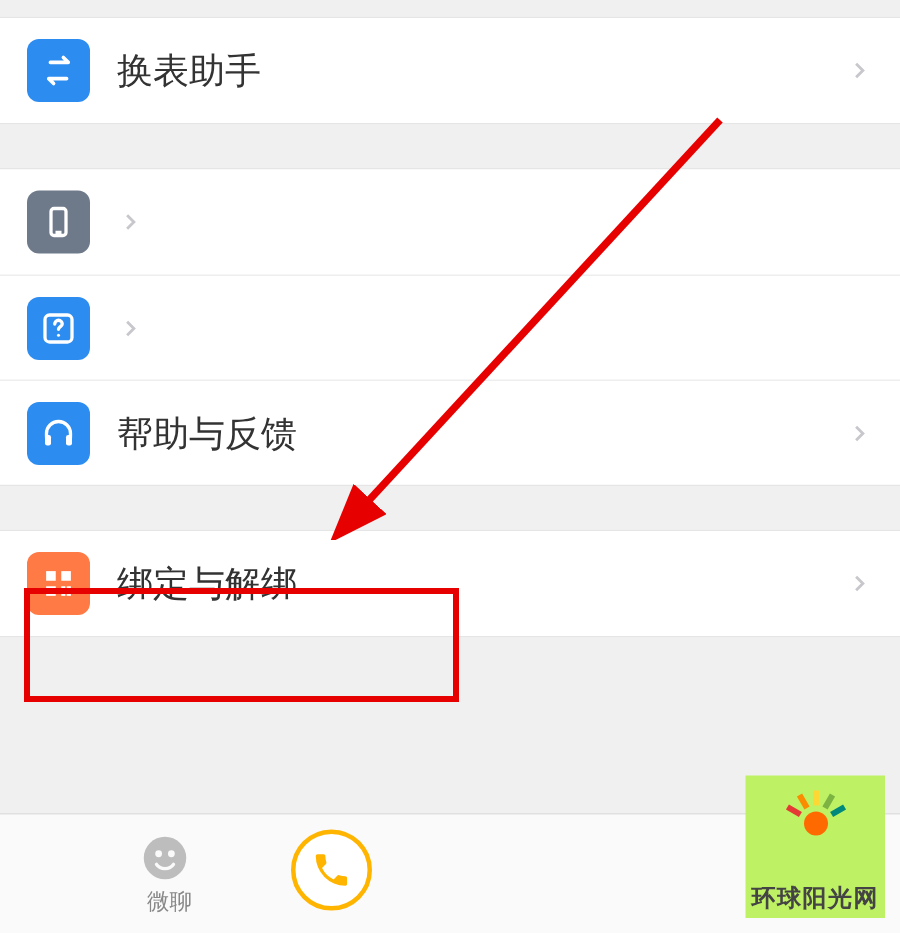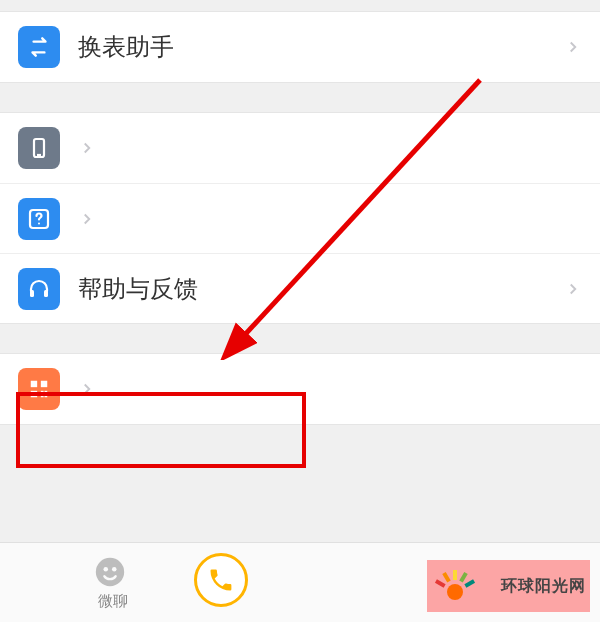--- a/index.html
+++ b/index.html
@@ -101,22 +101,23 @@
   }
 
   
   .watermark {
     position:absolute;
     right:10px;
     bottom:10px;
     display:flex;
     align-items:center;
     gap:22px;
-    background:#fca5a5;
+    background:#bef264;
     padding:2px 4px;
+    flex-direction:column;
   }
   .watermark .sun {
     width:48px;height:48px;
   }
   .watermark .txt {
     font-size:16px;
     font-weight:600;
     color:#444;
     letter-spacing:1px;
   }
@@ -198,20 +199,21 @@
         <svg width="22" height="22" viewBox="0 0 24 24" fill="#fff">
             <rect x="3" y="3" width="7" height="7"></rect>
             <rect x="14" y="3" width="7" height="7"></rect>
             <rect x="3" y="14" width="7" height="7"></rect>
             <rect x="14" y="14" width="3" height="3"></rect>
             <rect x="18" y="18" width="3" height="3"></rect>
             <rect x="14" y="18" width="3" height="3"></rect>
             <rect x="18" y="14" width="3" height="3"></rect>
           </svg>
       </div>
+      <div class="label">绑定与解绑</div>
       <div class="chevron">
         <svg width="18" height="18" viewBox="0 0 24 24" fill="none" stroke="#c7c7cc" stroke-width="2.5">
             <polyline points="9 6 15 12 9 18"></polyline>
           </svg>
       </div>
     </div>
   </div>
 
   <div class="spacer-big"></div>
 </div>

